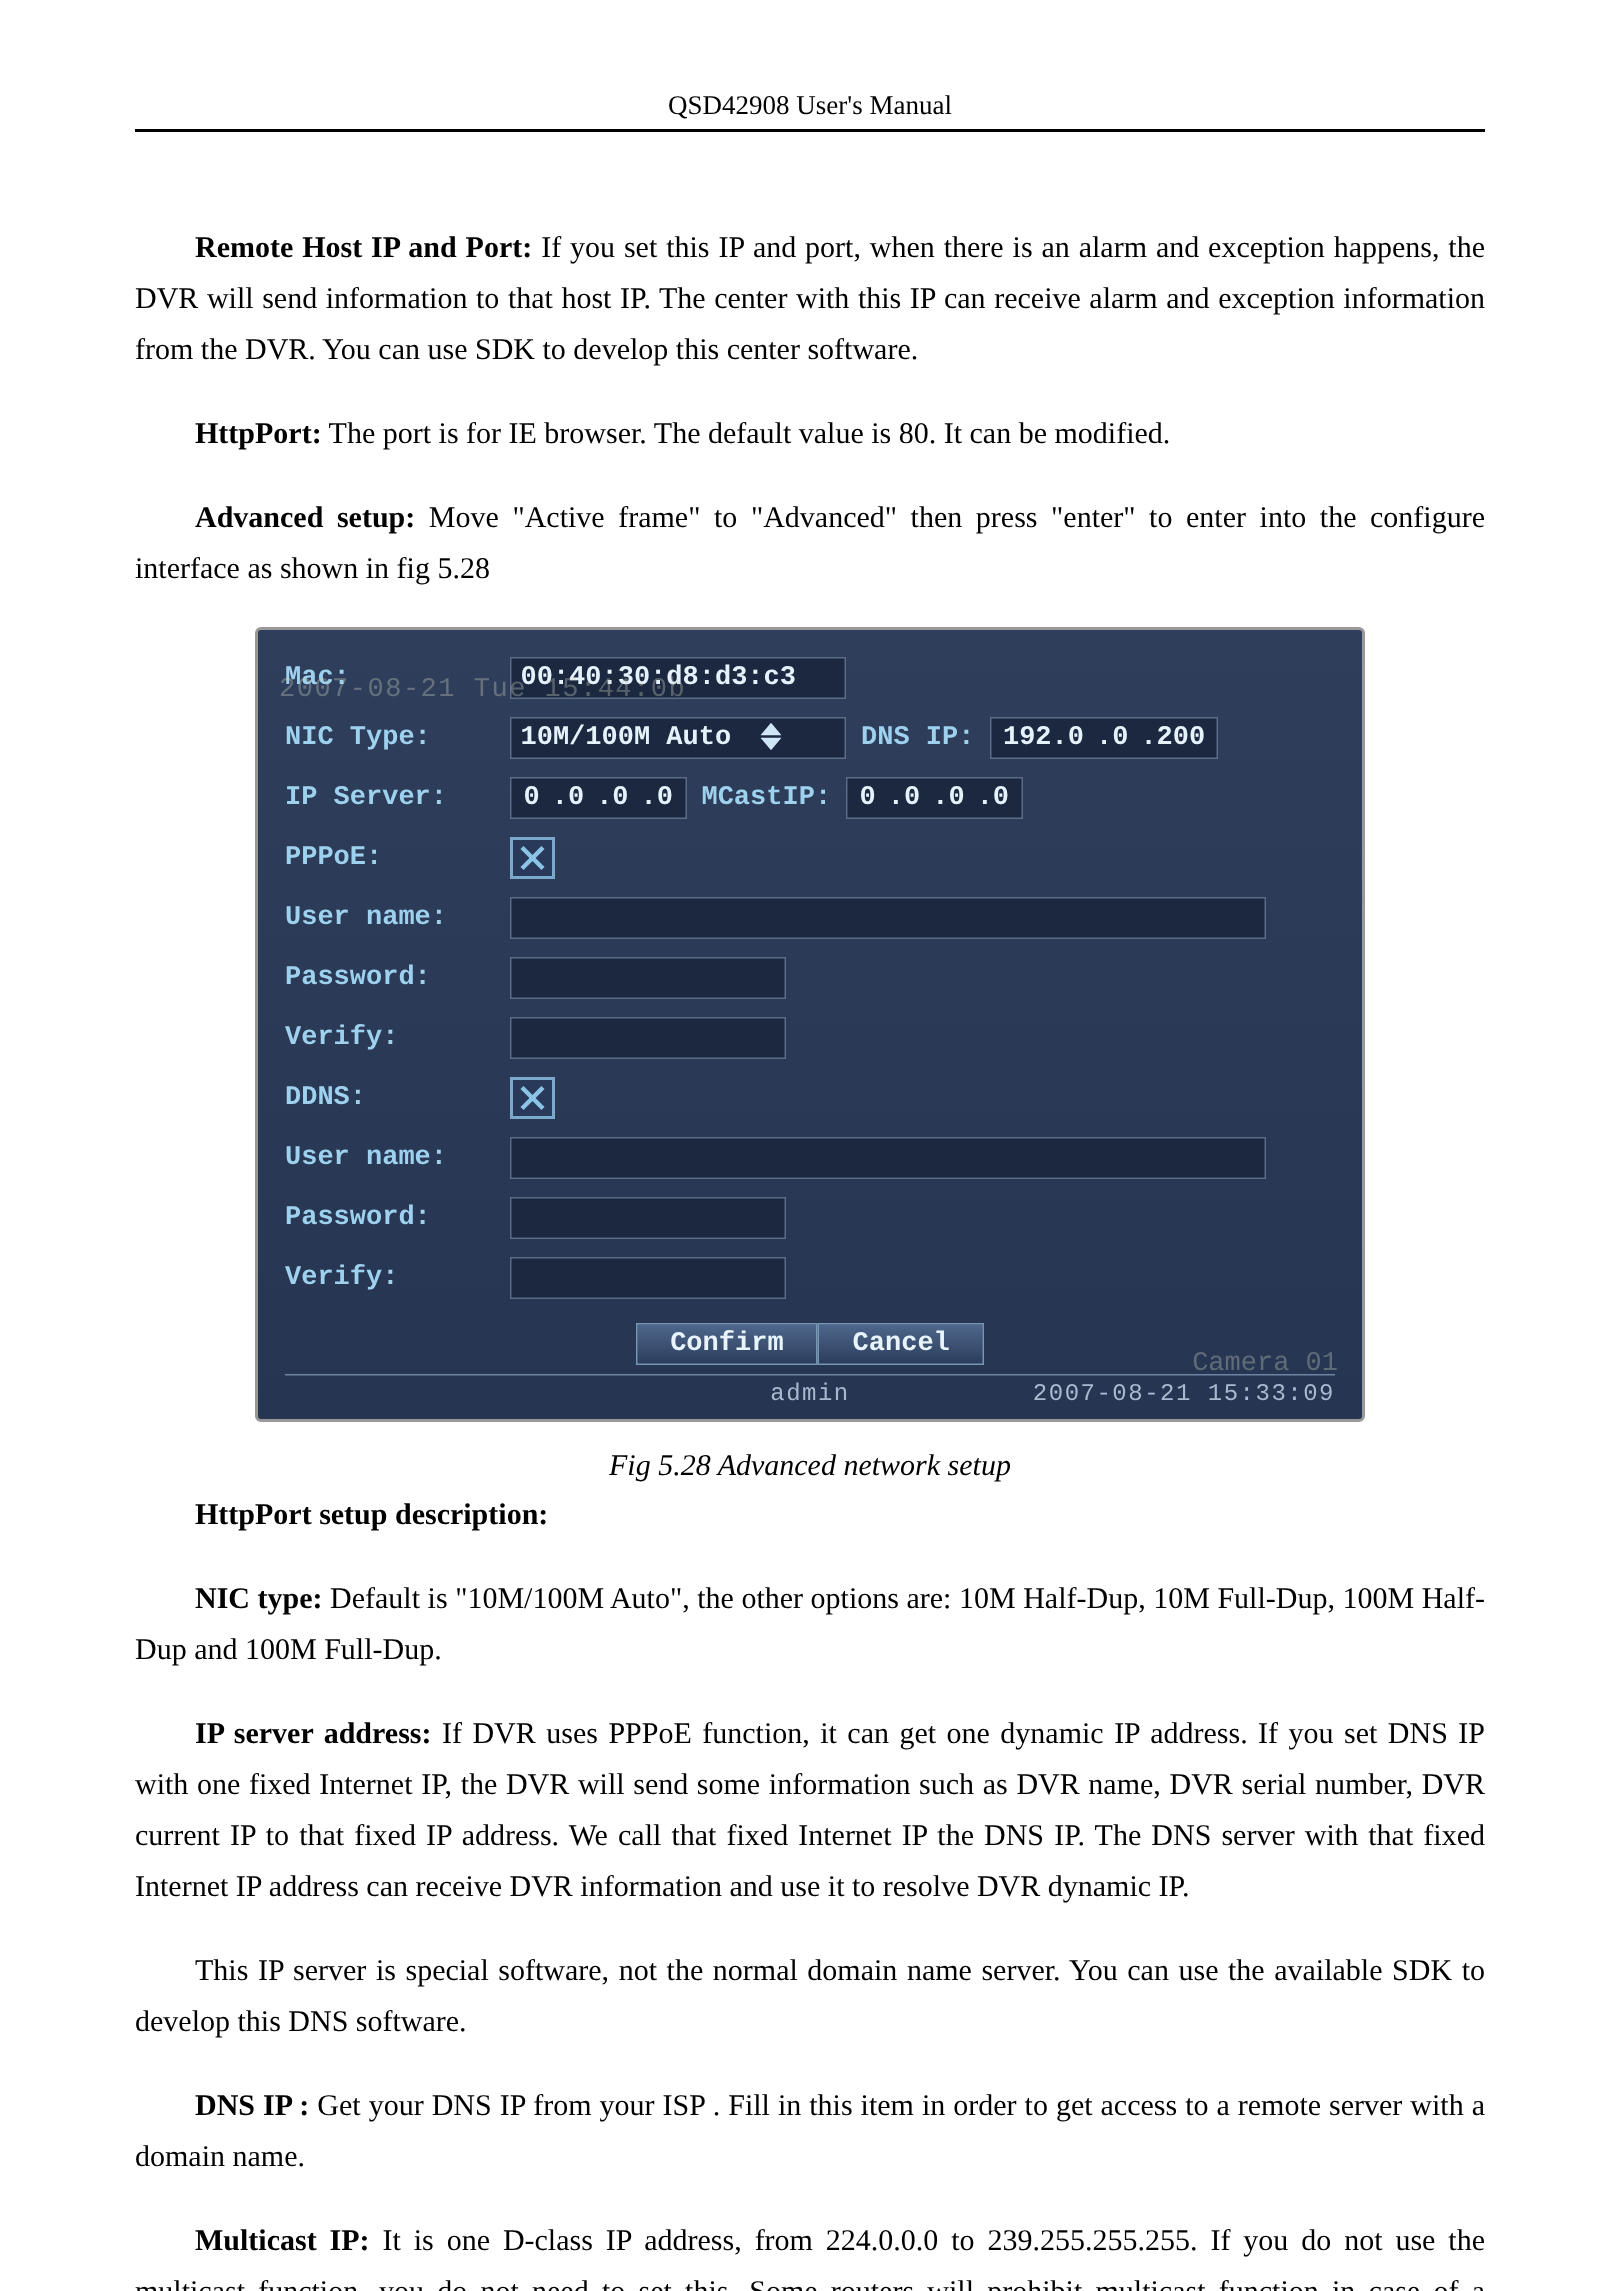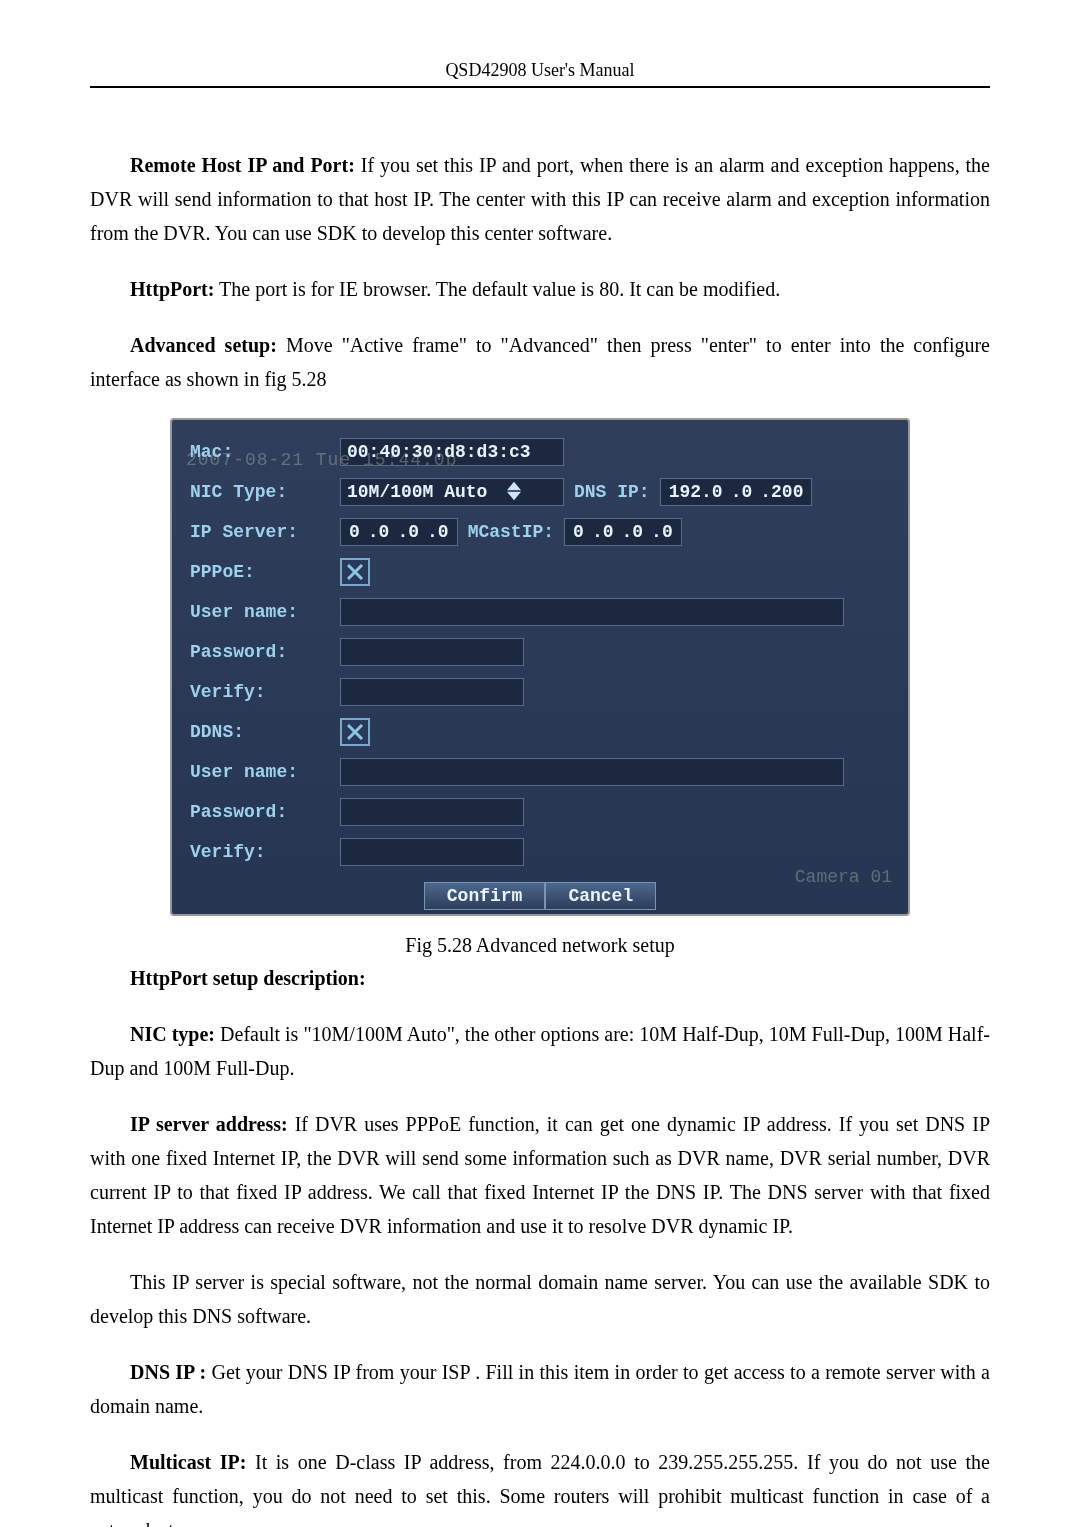--- a/index.html
+++ b/index.html
@@ -30,20 +30,21 @@
   }
   .body-text p {
     margin: 0 0 22px 0;
     text-indent: 2em;
   }
   .bold { font-weight: bold; }
   .fig-caption {
     text-align: center;
     font-size: 20px;
     margin: 6px 0 4px 0;
+    font-style: italic;
   }
 
   
   .ui-box {
     width: 700px;
     margin: 4px auto 18px auto;
     background: #2a3a5a;
     background: linear-gradient(#2f3e5b, #263552);
     border: 2px solid #999;
     border-radius: 4px;
@@ -249,20 +250,25 @@
     <div class="ui-row">
       <div class="ui-label">Verify:</div>
       <div class="ui-input med"></div>
     </div>
 
     <div class="btn-row">
       <div class="ui-btn">Confirm</div>
       <div class="ui-btn">Cancel</div>
     </div>
 
+    <div class="status-bar">
+      <span>&nbsp;</span>
+      <span class="mid">admin</span>
+      <span class="right">2007-08-21 15:33:09</span>
+    </div>
   </div>
 
   <div class="fig-caption">Fig 5.28 Advanced network setup</div>
 
   <div class="body-text">
     <p style="text-indent:2em;">
       <span class="bold">HttpPort setup description:</span>
     </p>
     <p>
       <span class="bold">NIC type:</span><span> Default is "10M/100M Auto", the other options are: 10M Half-Dup, 10M Full-Dup, 100M Half-Dup and 100M Full-Dup.</span>

